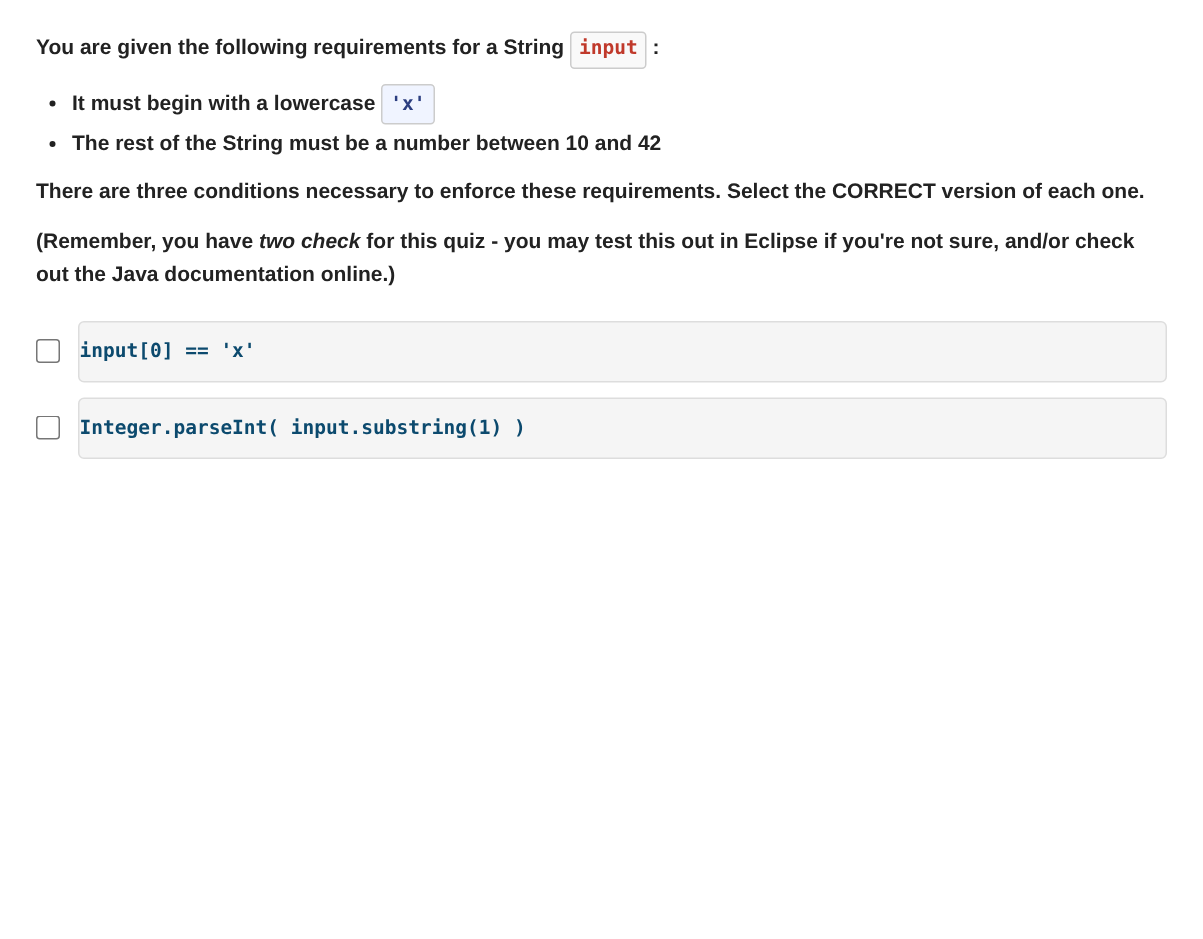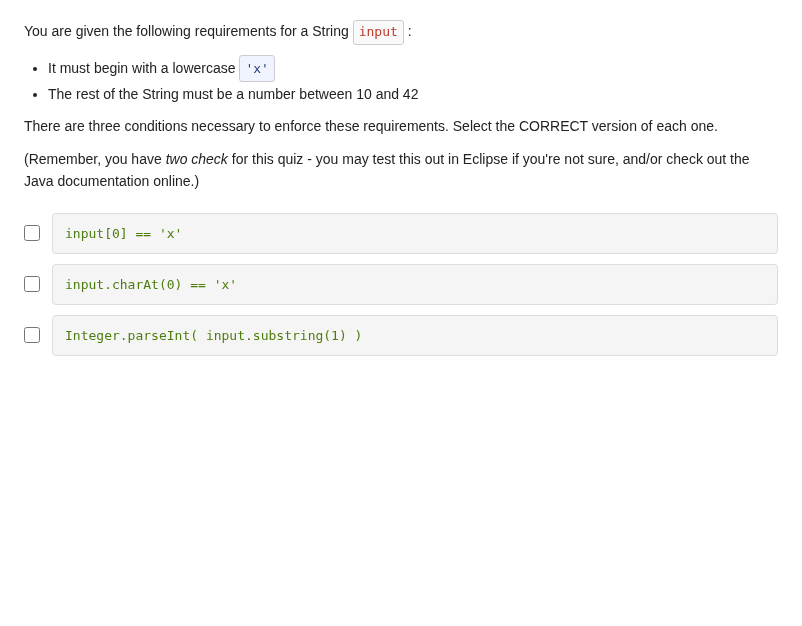--- a/index.html
+++ b/index.html
@@ -1,18 +1,19 @@
 <!DOCTYPE html>
 <html><head>
   <meta charset="utf-8">
   <style>
     * {
       box-sizing: border-box;
       margin: 0;
       padding: 0;
+      font-weight: bold;
     }
 
     body {
       font-family: Arial, sans-serif;
       font-size: 14px;
       color: #222;
       background: #fff;
       padding: 20px 24px;
       max-width: 802px;
     }
@@ -70,24 +71,24 @@
       flex-shrink: 0;
       cursor: pointer;
       accent-color: #555;
     }
 
     .option-box {
       flex: 1;
       background: #f5f5f5;
       border: 1px solid #ddd;
       border-radius: 4px;
-      padding: 12px 12px;
+      padding: 12px 0;
       font-family: monospace;
       font-size: 13px;
-      color: #4d7c0f;
+      color: #0c4a6e;
     }
   </style>
 </head>
 <body>
 
 <div class="prose-block">
   <span>You are given the following requirements for a String</span>
   <span> </span>
   <span class="inline-badge">input</span>
   <span>:</span>
@@ -111,19 +112,15 @@
   <span>(Remember, you have </span><span class="note-text">two check</span><span> for this quiz - you may test this out in Eclipse if you're not sure, and/or check out the Java documentation online.)</span>
 </div>
 
 <div id="options-container">
     <div class="option-container">
       <input type="checkbox" class="option-checkbox" style="">
       <div class="option-box">input[0] == 'x'</div>
     </div>
     <div class="option-container">
       <input type="checkbox" class="option-checkbox" style="">
-      <div class="option-box">input.charAt(0) == 'x'</div>
-    </div>
-    <div class="option-container">
-      <input type="checkbox" class="option-checkbox" style="">
       <div class="option-box">Integer.parseInt( input.substring(1) )</div>
     </div>
   </div>
 
 </body></html>

